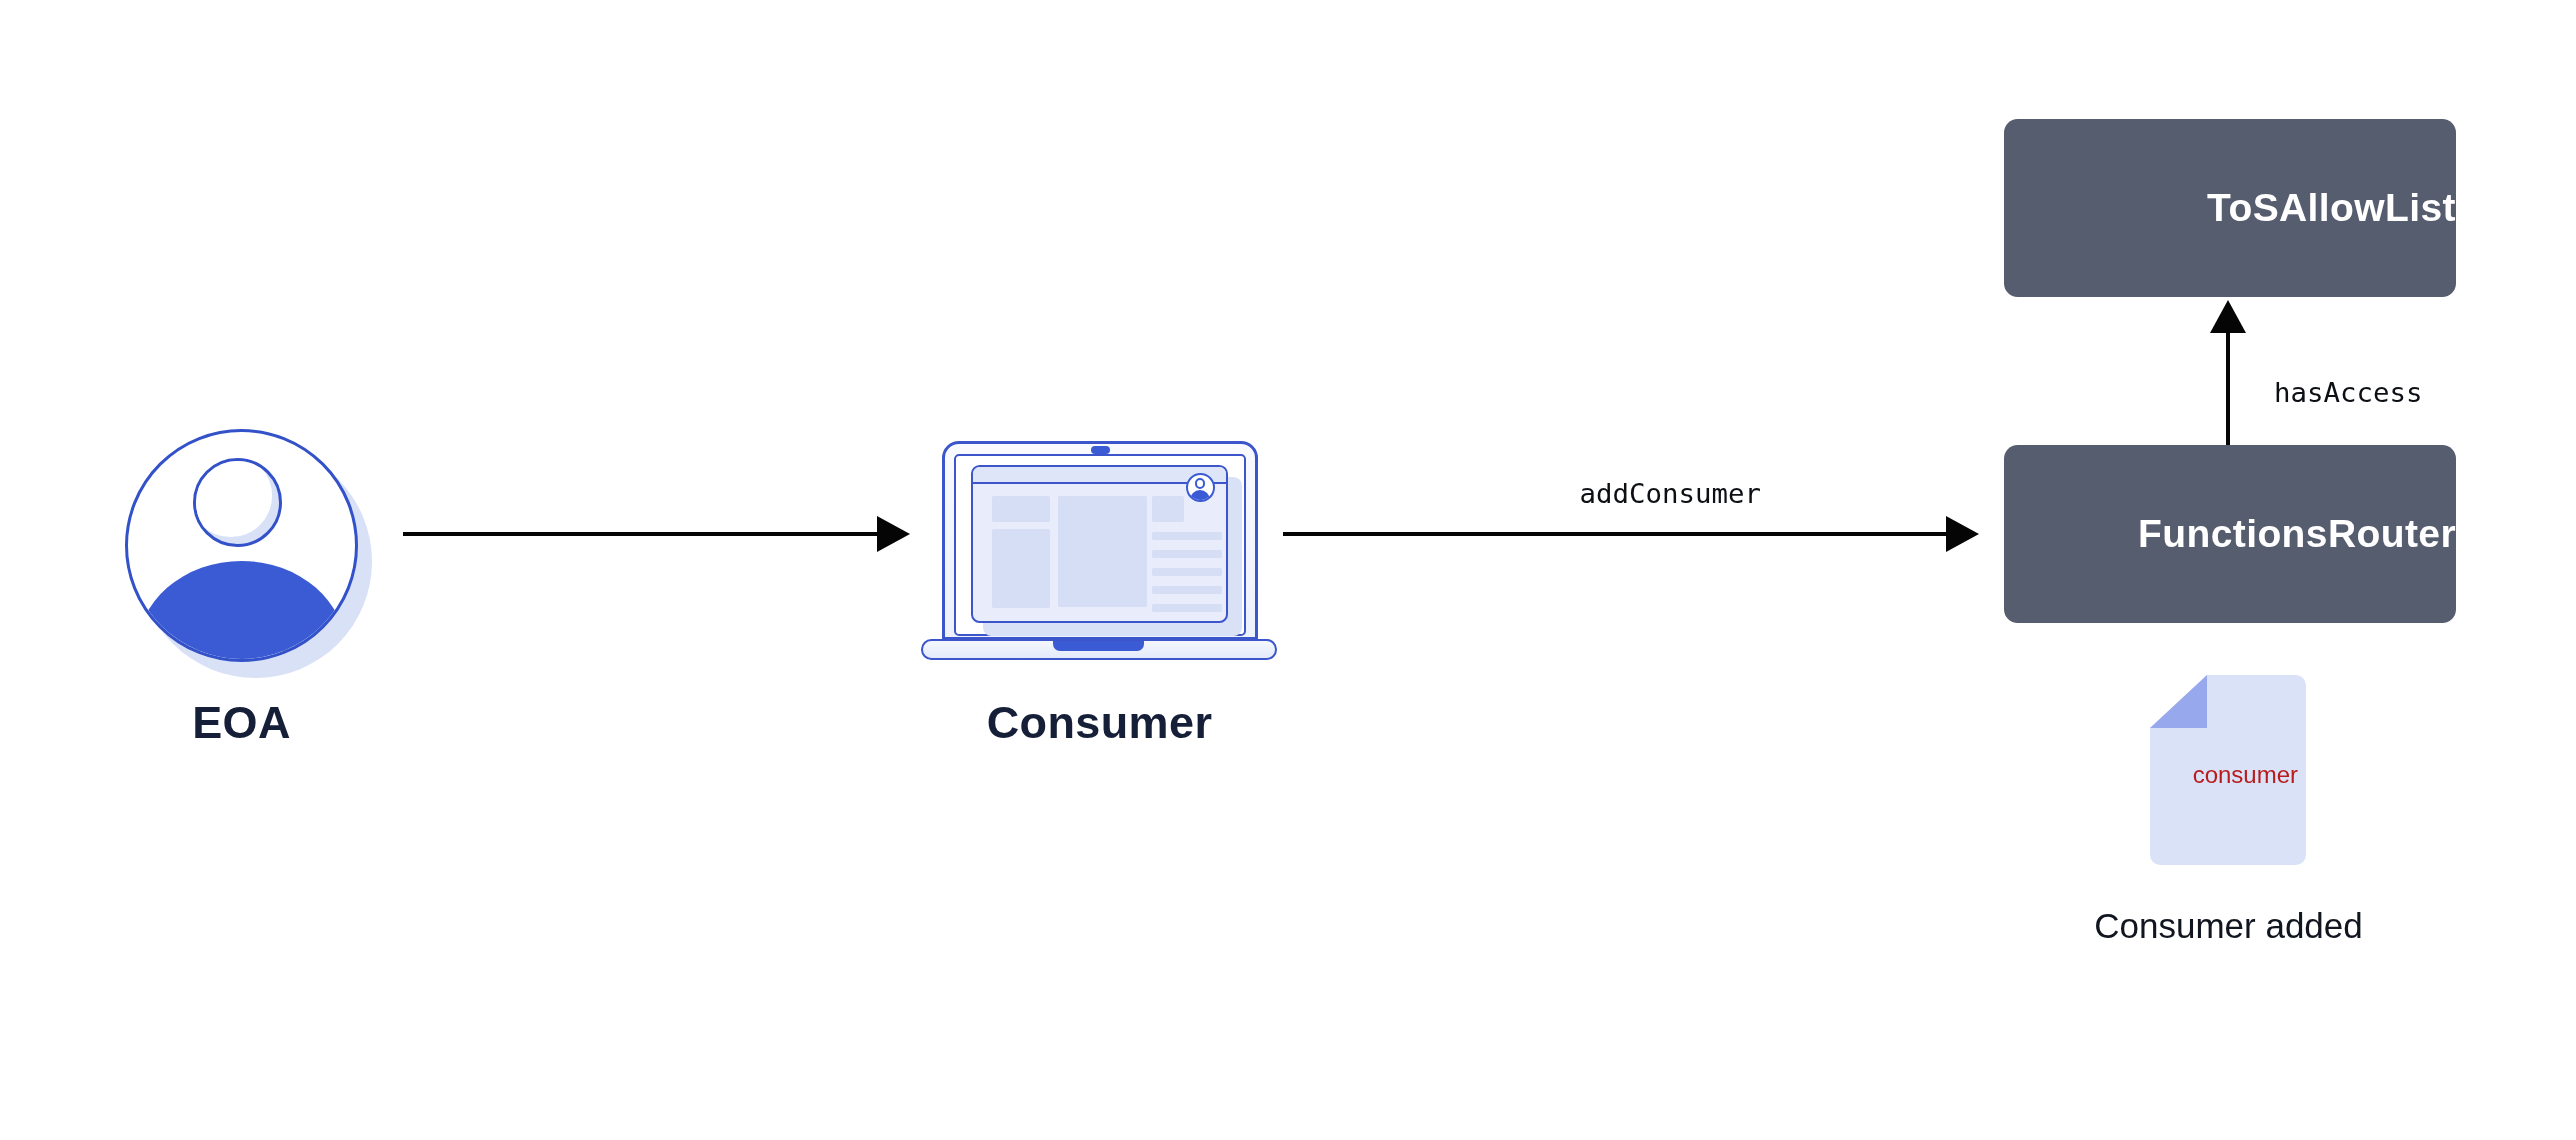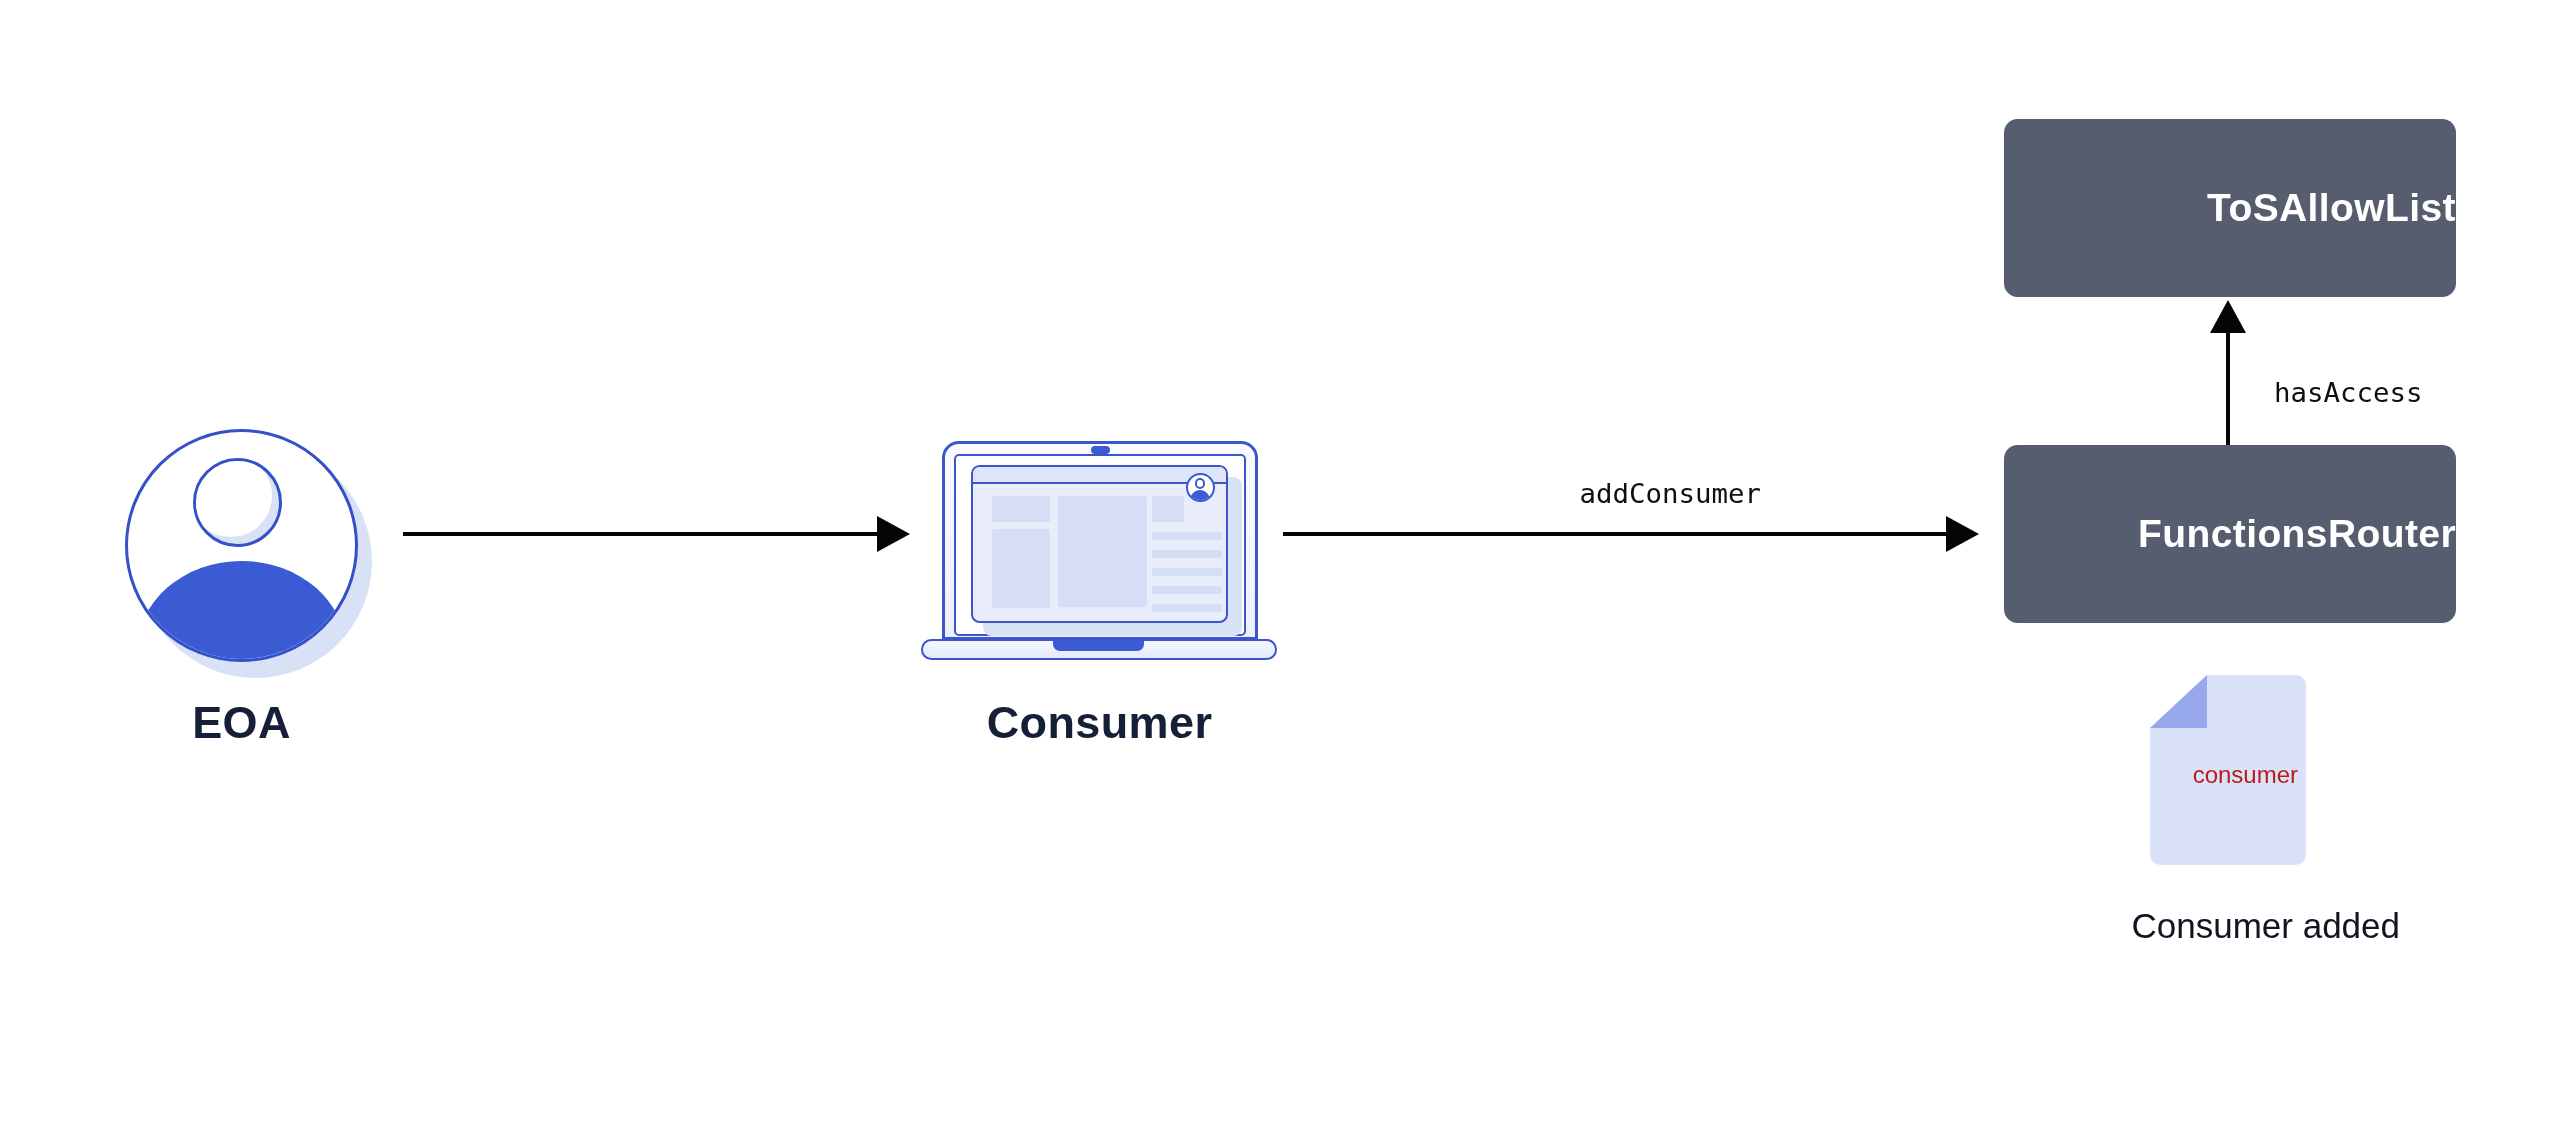--- a/index.html
+++ b/index.html
@@ -44,21 +44,21 @@
   
   .node-label {
     font-weight: bold; font-size: 45px; color: #161f38;
     text-align: center; letter-spacing: 0.4px;
   }
   .mono-label {
     font-family: "DejaVu Sans Mono", monospace;
     font-size: 27.4px; color: #0c0f14; white-space: nowrap;
   }
   .caption-label {
-    font-size: 35px; color: #10151f; text-align: right;
+    font-size: 35px; color: #10151f; text-align: center;
   }
 
   
   .arrow-line { background: #050505; }
   .arrow-head-right {
     width: 0; height: 0;
     border-left: 33px solid #050505;
     border-top: 18px solid transparent;
     border-bottom: 18px solid transparent;
   }

